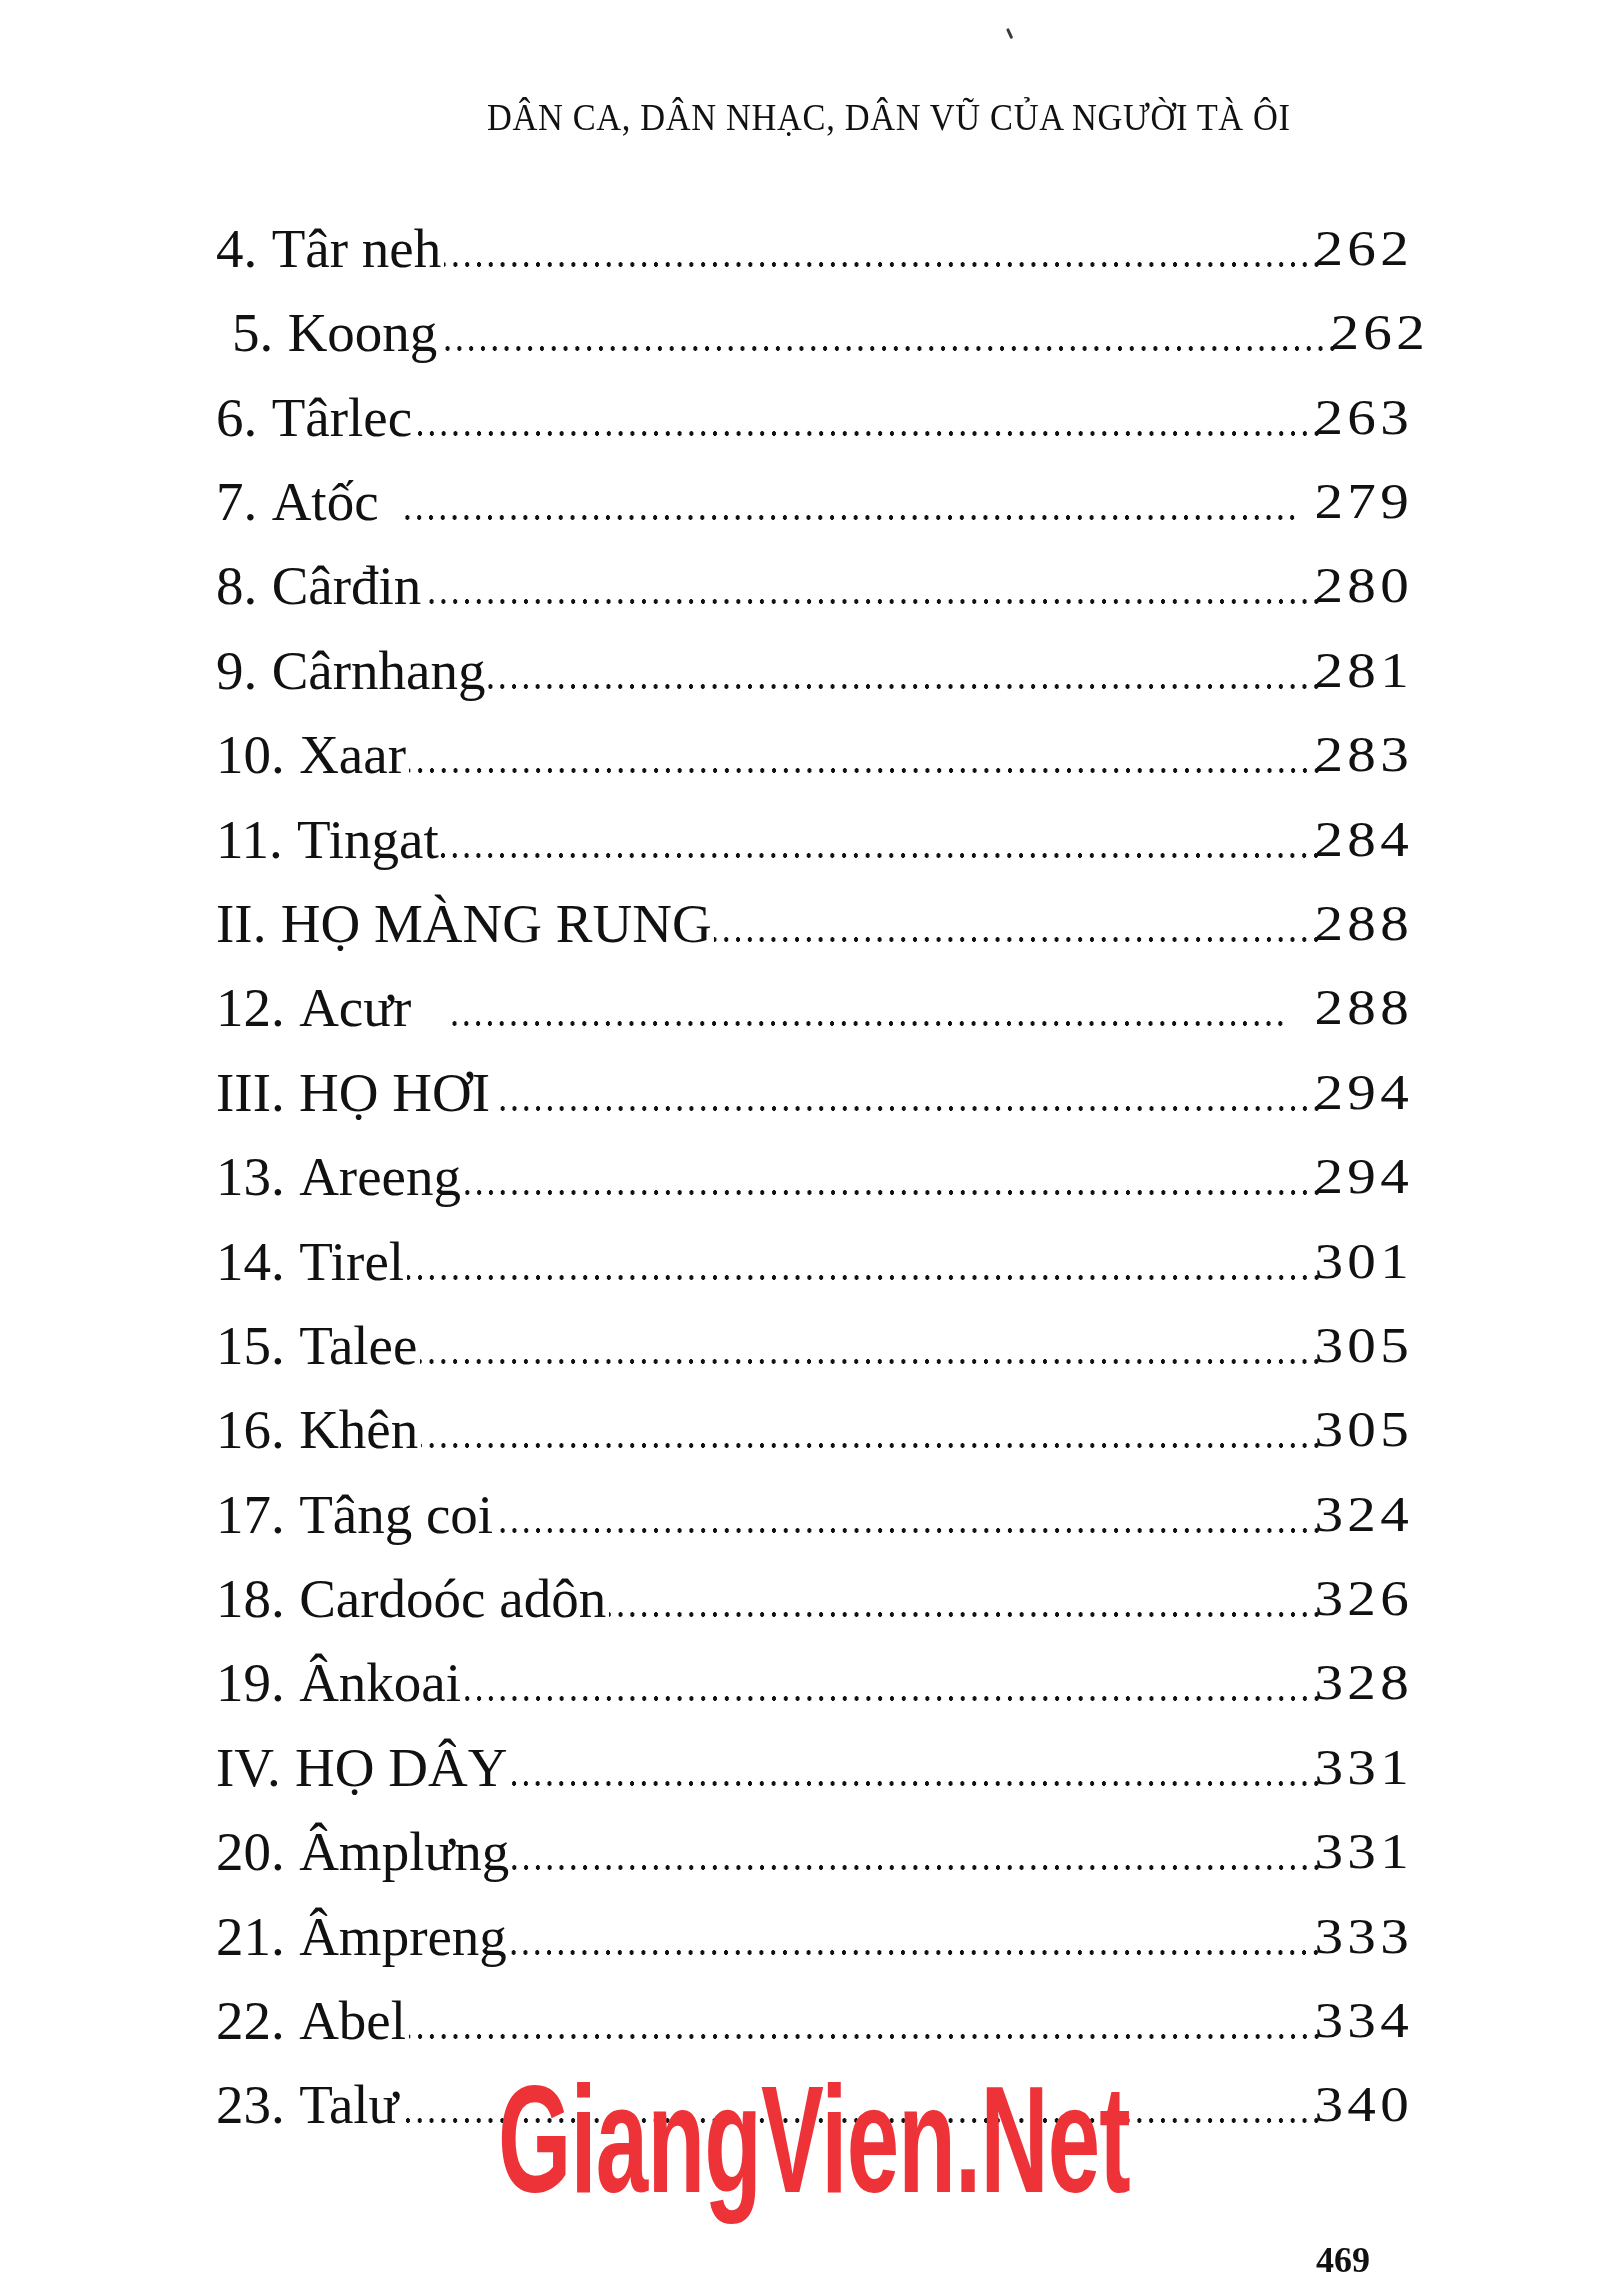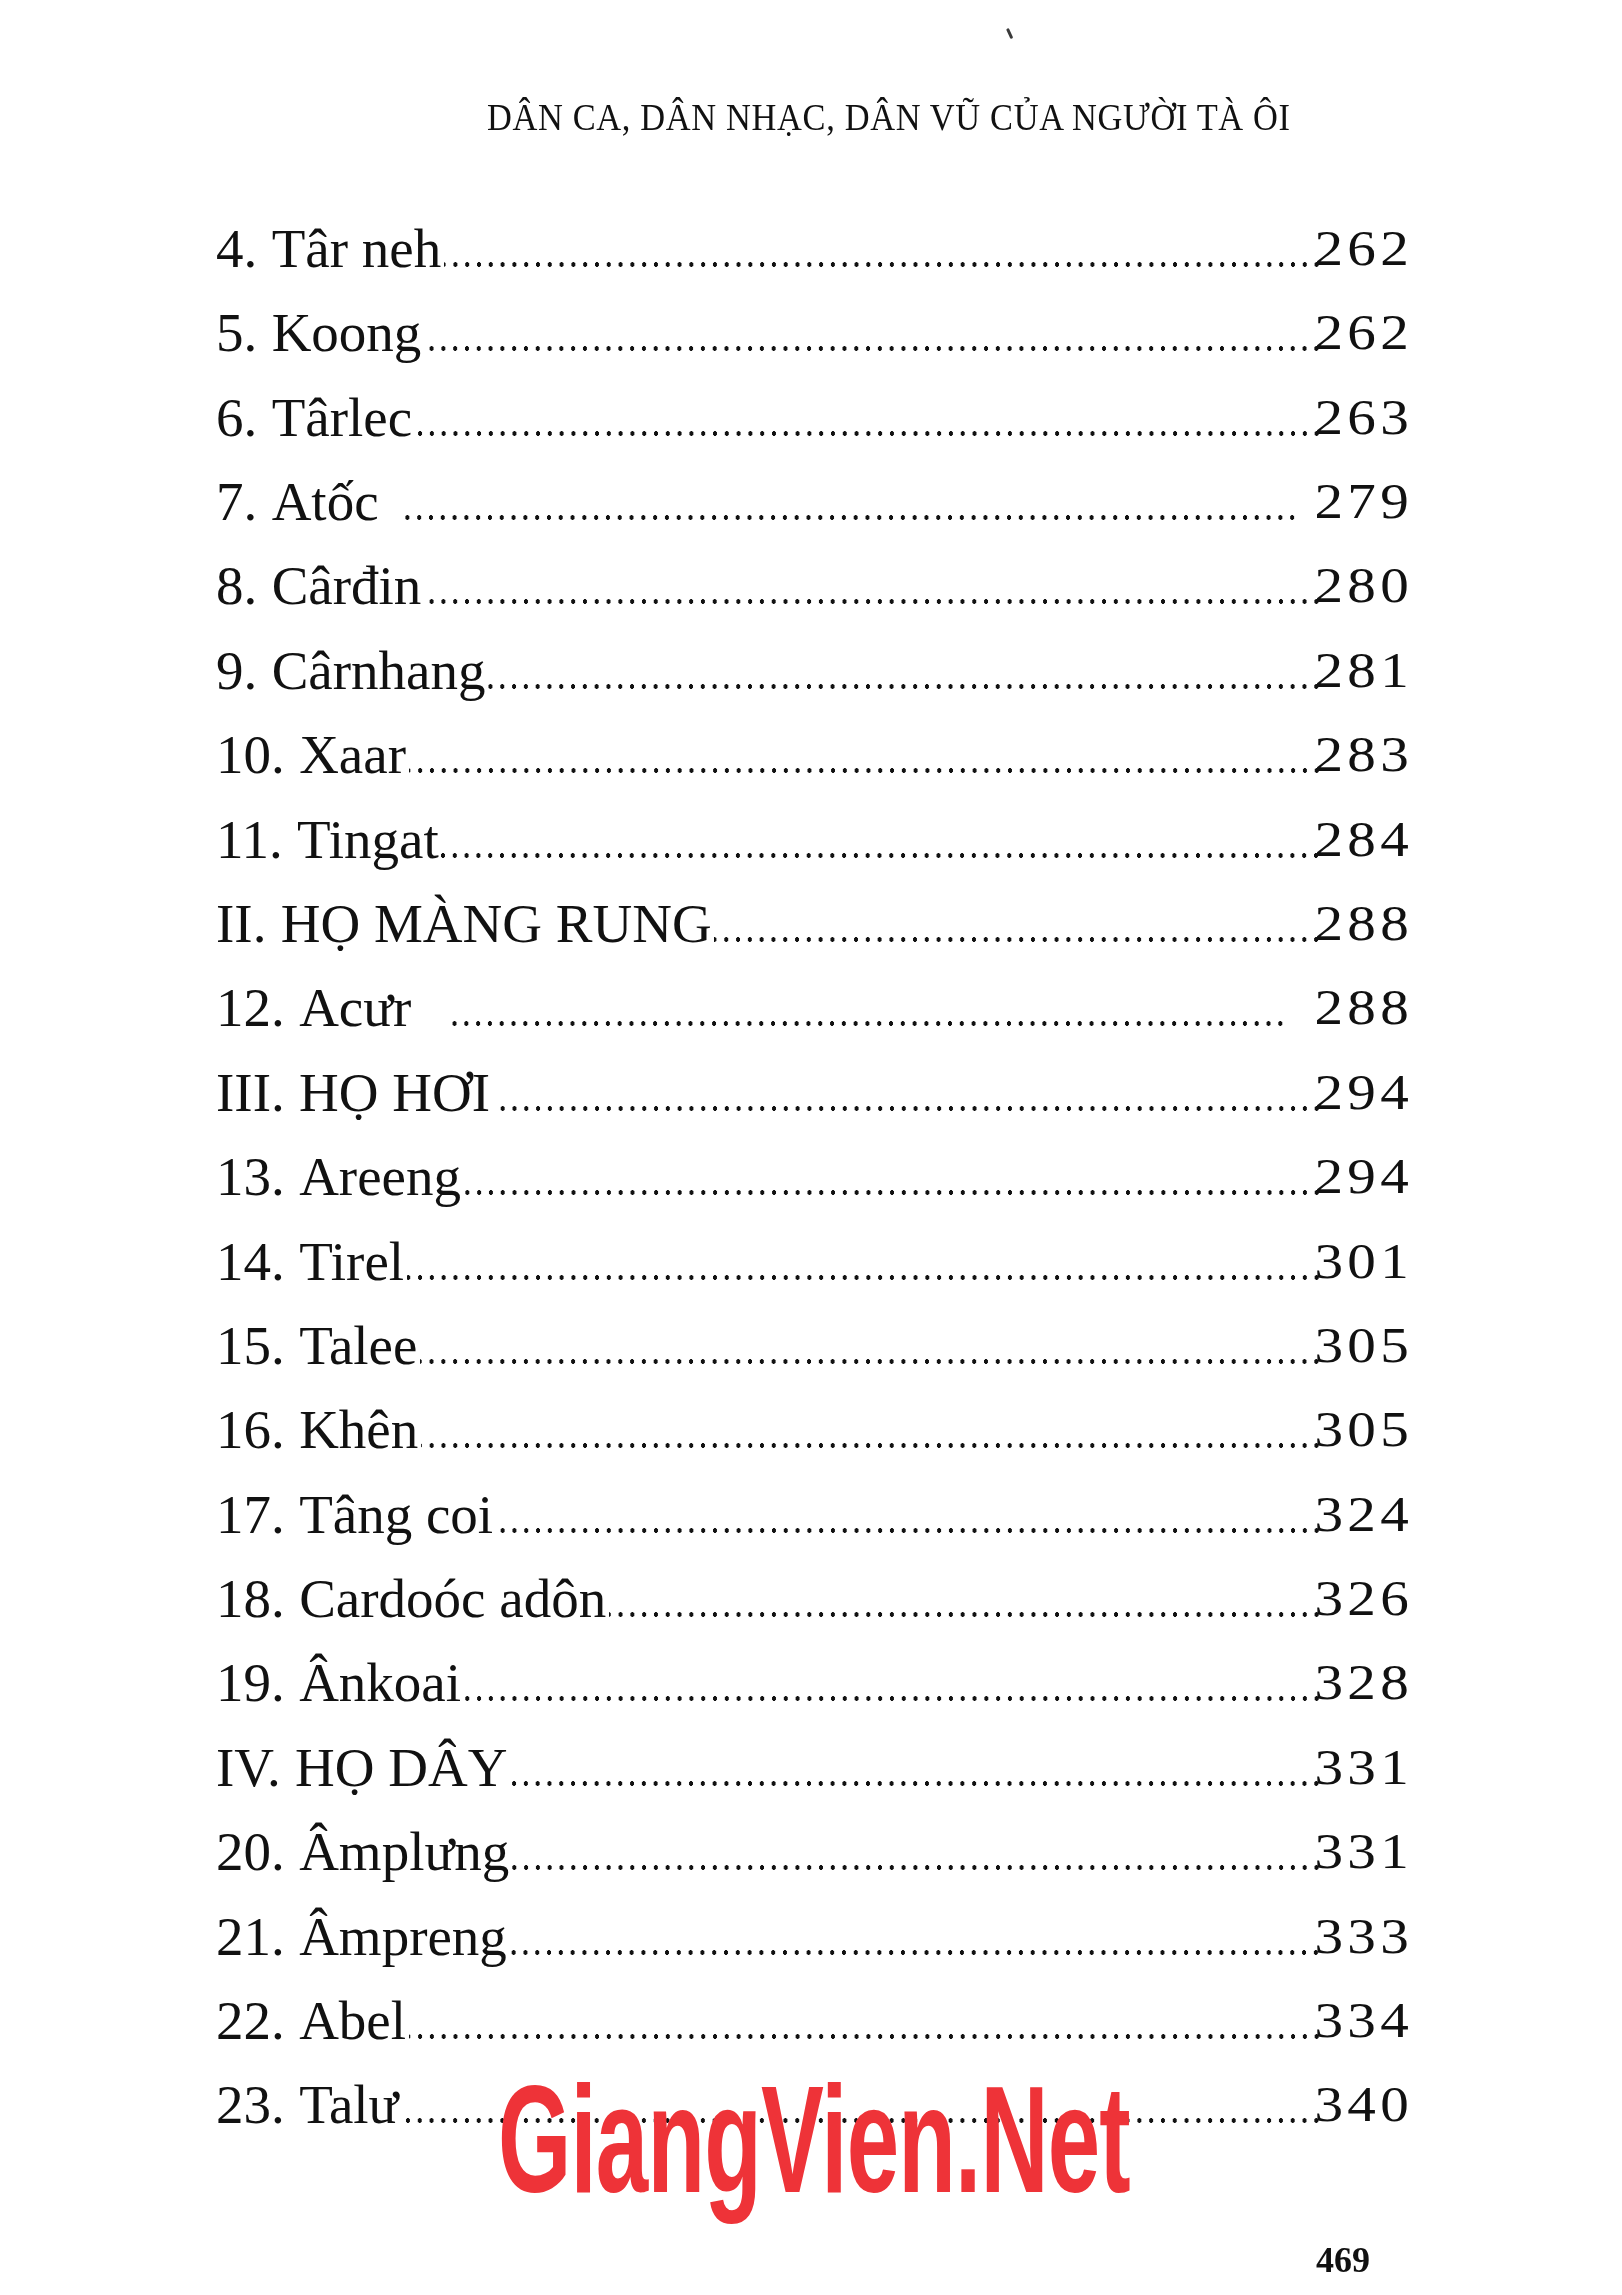--- a/index.html
+++ b/index.html
@@ -120,21 +120,21 @@
 <div class="stray-mark"></div>
 
 <div class="running-header">DÂN CA, DÂN NHẠC, DÂN VŨ CỦA NGƯỜI TÀ ÔI</div>
 
 <div class="toc">
   <div class="toc-row" style="top:216px;">
     <span class="toc-label"><span class="toc-num">4.</span><span>Târ neh</span></span>
     <span class="toc-leader"></span>
     <span class="toc-page">262</span>
   </div>
-  <div class="toc-row" style="top:300px;">
+  <div class="toc-row" style="top:300px;margin-left:16px;">
     <span class="toc-label"><span class="toc-num">5.</span><span>Koong</span></span>
     <span class="toc-leader"></span>
     <span class="toc-page">262</span>
   </div>
   <div class="toc-row" style="top:385px;">
     <span class="toc-label"><span class="toc-num">6.</span><span>Târlec</span></span>
     <span class="toc-leader"></span>
     <span class="toc-page">263</span>
   </div>
   <div class="toc-row" style="top:469px;gap:24px;">

